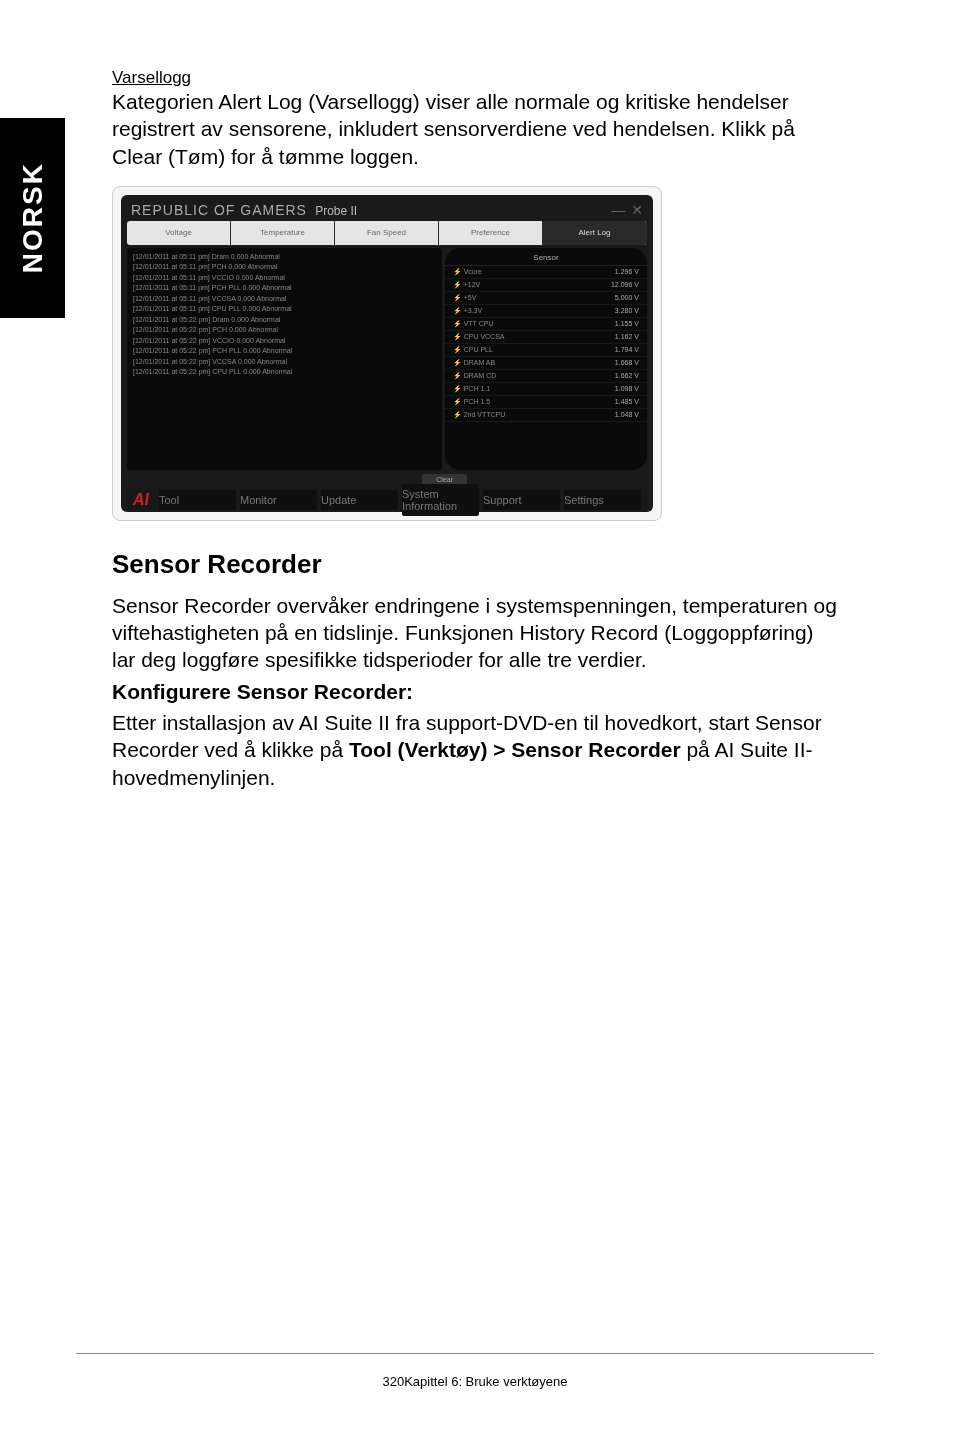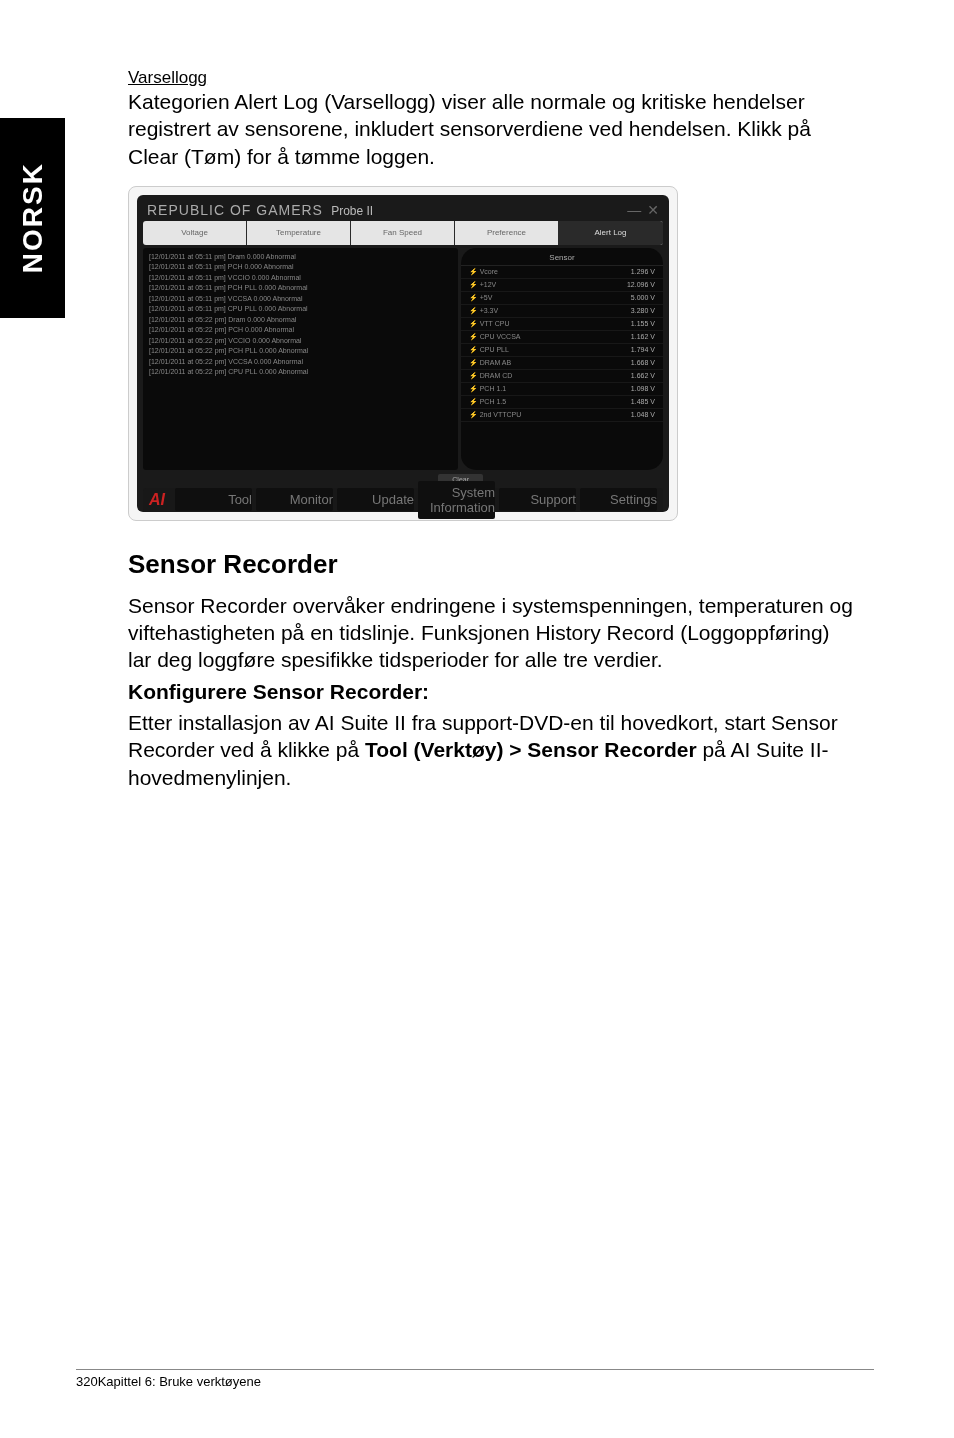--- a/index.html
+++ b/index.html
@@ -28,21 +28,21 @@
     }
     .sidebar-tab span {
       writing-mode: vertical-rl;
       transform: rotate(180deg);
       font-size: 28px;
       font-weight: bold;
       letter-spacing: 2px;
     }
     .content {
       position: absolute;
-      left: 128px;
+      left: 112px;
       top: 68px;
       width: 730px;
     }
     .section-title {
       text-decoration: underline;
       font-size: 17px;
       margin-bottom: 0px;
     }
     .paragraph {
       font-size: 21px;
@@ -186,45 +186,45 @@
     }
     .app-logo {
       color: #c22;
       font-size: 16px;
       font-style: italic;
       font-weight: bold;
       margin-right: 6px;
     }
     .bottom-btn {
       flex: 1;
-      text-align: right;
-      font-size: 13px;
+      text-align: left;
+      font-size: 11px;
       color: #777;
       background: #0f0f0f;
       padding: 4px 0;
       border-radius: 2px;
     }
     h2.main-heading {
       font-size: 26px;
       font-weight: bold;
       margin-bottom: 12px;
       margin-top: 6px;
     }
     .bold-label {
       font-weight: bold;
     }
     .footer {
       position: absolute;
       bottom: 49px;
       left: 76px;
       right: 80px;
       border-top: 1px solid #888;
-      padding-top: 4px;
-      display: flex;
-      justify-content: flex-start;
+      padding-top: 20px;
+      display: flex;
+      justify-content: center;
       font-size: 13px;
     }
   </style>
 </head>
 <body>
 
 <div class="sidebar-tab">
   <span>NORSK</span>
 </div>
 

